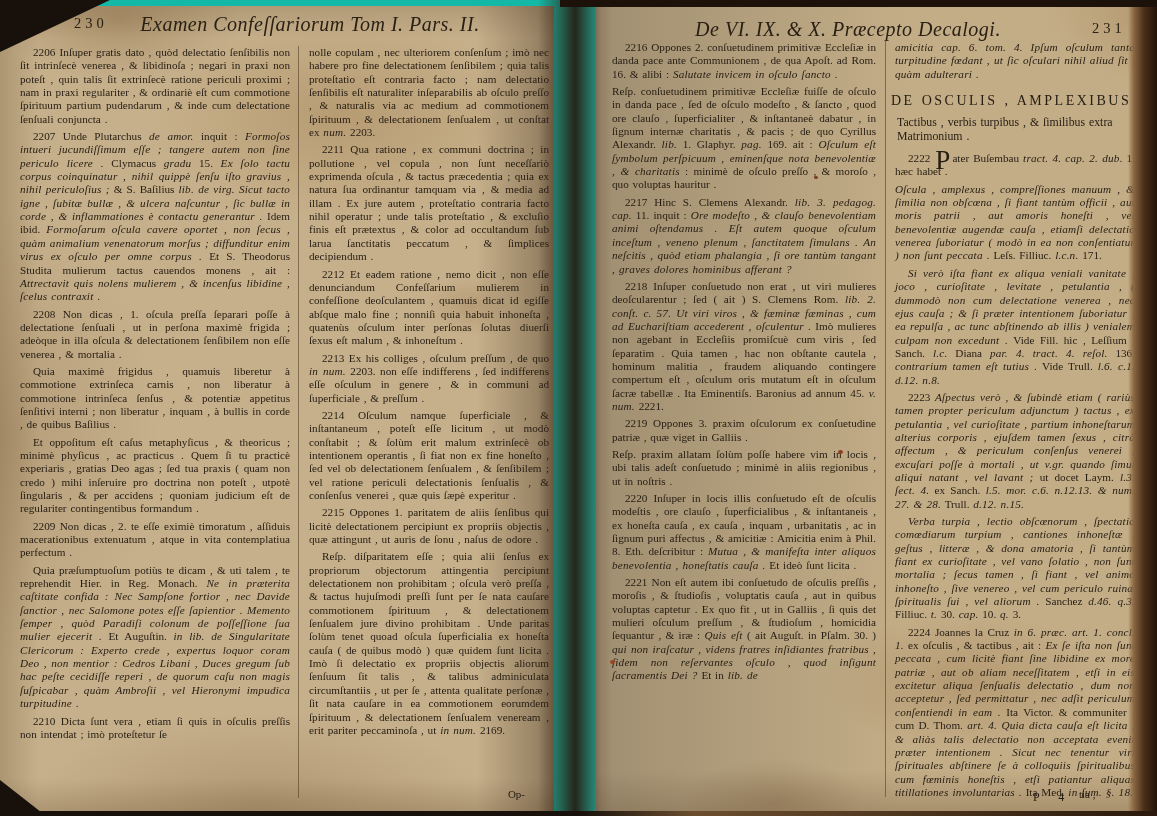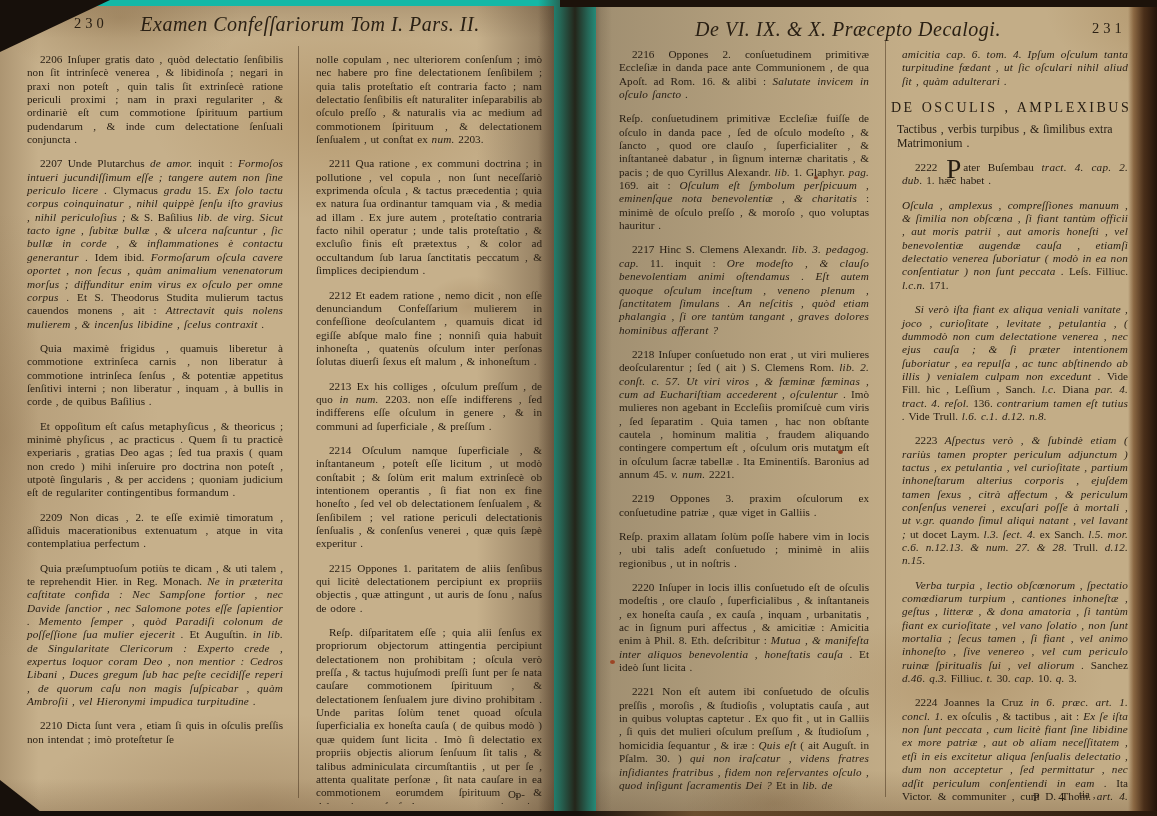--- a/index.html
+++ b/index.html
@@ -26,21 +26,21 @@
       radial-gradient(ellipse 120px 60px at 30% 99%, rgba(120,88,52,.30), transparent 75%),
       linear-gradient(90deg, rgba(0,0,0,0) 90%, rgba(116,88,56,.35) 100%),
       linear-gradient(0deg, rgba(100,72,44,.28) 0, transparent 5%);
     padding-left: 48px;
   }
   .runhead{position:absolute;font-style:italic;font-size:20px;letter-spacing:.5px;
            text-align:center;white-space:nowrap;color:#2a2014;}
   .pagenum{position:absolute;font-style:normal;font-size:14.5px;letter-spacing:4px;color:#2a2014;}
   .col{position:absolute;text-align:justify;font-size:11.2px;line-height:13.35px;
        word-spacing:1px;overflow:hidden;}
-  .col p{margin:11px;text-indent:13px;}
+  .col p{margin:4px;text-indent:13px;}
   .col p.noindent{text-indent:0;}
   .col p.caps{text-align:center;text-indent:0;font-size:14px;letter-spacing:2.5px;
               margin:13px 0 9px 0;white-space:nowrap;}
   .col p.subhead{text-align:left;text-indent:0;font-size:11.8px;margin:0 6px 9px 6px;}
   .col i{font-style:italic;letter-spacing:.2px;}
   .dropcap{font-size:27px;line-height:10px;vertical-align:-7px;padding:0 2px 0 1px;}
   .colrule{position:absolute;width:1px;background:rgba(74,54,32,.55);}
   .catch{position:absolute;font-size:11px;}
   .sig{position:absolute;font-size:12px;letter-spacing:8px;}
   .ital{}
@@ -62,20 +62,21 @@
 <body>
 
 <div id="book">
 
   <div id="left-page" class="page">
     <div class="pagenum" style="left:74px;top:9px;">230</div>
     <div class="runhead" style="left:108px;top:7px;width:404px;">Examen Confeſſariorum Tom I. Pars. II.</div>
     <div class="col" style="left:16px;top:36px;width:278px;height:762px;">
         <p><span>2206 Inſuper gratis dato , quòd delectatio ſenſibilis non ſit intrinſecè venerea , &amp; libidinoſa ; negari in praxi non poteſt , quin talis ſit extrinſecè ratione periculi proximi ; nam in praxi regulariter , &amp; ordinariè eſt cum commotione ſpirituum partium pudendarum , &amp; inde cum delectatione ſenſuali conjuncta .</span></p>
         <p><span>2207 Unde Plutarchus </span><i>de amor.</i><span> inquit : </span><i>Formoſos intueri jucundiſſimum eſſe ; tangere autem non ſine periculo licere .</i><span> Clymacus </span><i>gradu</i><span> 15. </span><i>Ex ſolo tactu corpus coinquinatur , nihil quippè ſenſu iſto gravius , nihil periculoſius ;</i><span> &amp; S. Baſilius </span><i>lib. de virg. Sicut tacto igne , ſubitæ bullæ , &amp; ulcera naſcuntur , ſic bullæ in corde , &amp; inflammationes è contactu generantur .</i><span> Idem ibid. </span><i>Formoſarum oſcula cavere oportet , non ſecus , quàm animalium venenatorum morſus ; diffunditur enim virus ex oſculo per omne corpus .</i><span> Et S. Theodorus Studita mulierum tactus cauendos monens , ait : </span><i>Attrectavit quis nolens mulierem , &amp; incenſus libidine , ſcelus contraxit .</i></p>
+        <p><span>2208 Non dicas , 1. oſcula preſſa ſeparari poſſe à delectatione ſenſuali , ut in perſona maximè frigida ; adeòque in illa oſcula &amp; delectationem ſenſibilem non eſſe venerea , &amp; mortalia .</span></p>
         <p><span>Quia maximè frigidus , quamuis liberetur à commotione extrinſeca carnis , non liberatur à commotione intrinſeca ſenſus , &amp; potentiæ appetitus ſenſitivi interni ; non liberatur , inquam , à bullis in corde , de quibus Baſilius .</span></p>
         <p><span>Et oppoſitum eſt caſus metaphyſicus , &amp; theoricus ; minimè phyſicus , ac practicus . Quem ſi tu practicè experiaris , gratias Deo agas ; ſed tua praxis ( quam non credo ) mihi inſeruire pro doctrina non poteſt , utpotè ſingularis , &amp; per accidens ; quoniam judicium eſt de regulariter contingentibus formandum .</span></p>
         <p><span>2209 Non dicas , 2. te eſſe eximiè timoratum , aſſiduis macerationibus extenuatum , atque in vita contemplatiua perfectum .</span></p>
         <p><span>Quia præſumptuoſum potiùs te dicam , &amp; uti talem , te reprehendit Hier. in Reg. Monach. </span><i>Ne in præterita caſtitate confida : Nec Sampſone fortior , nec Davide ſanctior , nec Salomone potes eſſe ſapientior . Memento ſemper , quòd Paradiſi colonum de poſſeſſione ſua mulier ejecerit .</i><span> Et Auguſtin. </span><i>in lib. de Singularitate Clericorum : Experto crede , expertus loquor coram Deo , non mentior : Cedros Libani , Duces gregum ſub hac peſte cecidiſſe reperi , de quorum caſu non magis ſuſpicabar , quàm Ambroſii , vel Hieronymi impudica turpitudine .</i></p>
         <p><span>2210 Dicta ſunt vera , etiam ſi quis in oſculis preſſis non intendat ; imò proteſtetur ſe</span></p>
       </div>
     <div class="colrule" style="left:298px;top:40px;height:752px;"></div>
     <div class="col" style="left:305px;top:36px;width:248px;height:762px;">
         <p class="noindent"><span>nolle copulam , nec ulteriorem conſenſum ; imò nec habere pro fine delectationem ſenſibilem ; quia talis proteſtatio eſt contraria facto ; nam delectatio ſenſibilis eſt naturaliter inſeparabilis ab oſculo preſſo , &amp; naturalis via ac medium ad commotionem ſpirituum , &amp; delectationem ſenſualem , ut conſtat ex </span><i>num.</i><span> 2203.</span></p>
         <p><span>2211 Qua ratione , ex communi doctrina ; in pollutione , vel copula , non ſunt neceſſariò exprimenda oſcula , &amp; tactus præcedentia ; quia ex natura ſua ordinantur tamquam via , &amp; media ad illam . Ex jure autem , proteſtatio contraria facto nihil operatur ; unde talis proteſtatio , &amp; excluſio finis eſt prætextus , &amp; color ad occultandum ſub larua ſanctitatis peccatum , &amp; ſimplices decipiendum .</span></p>

